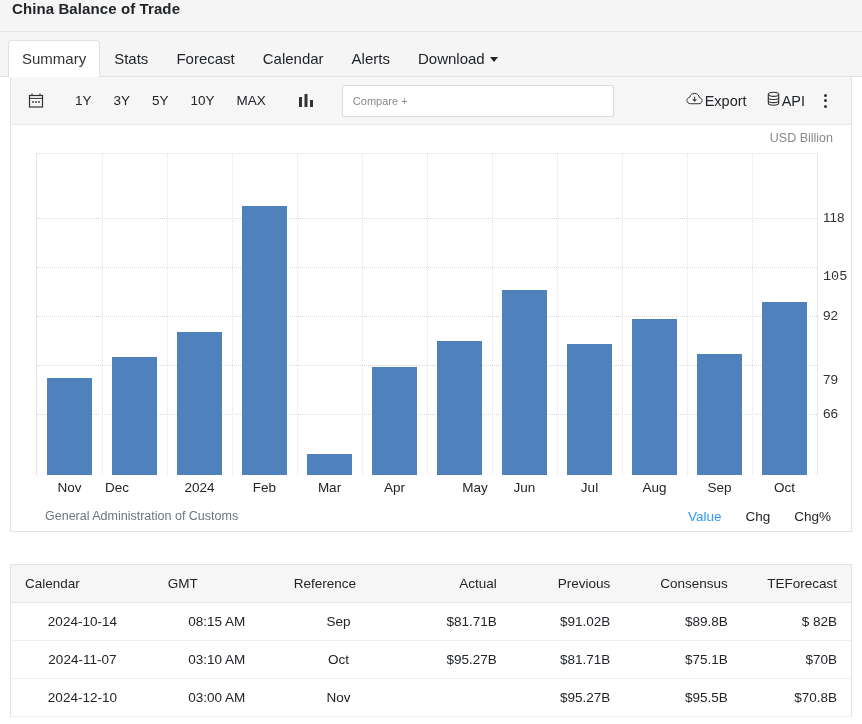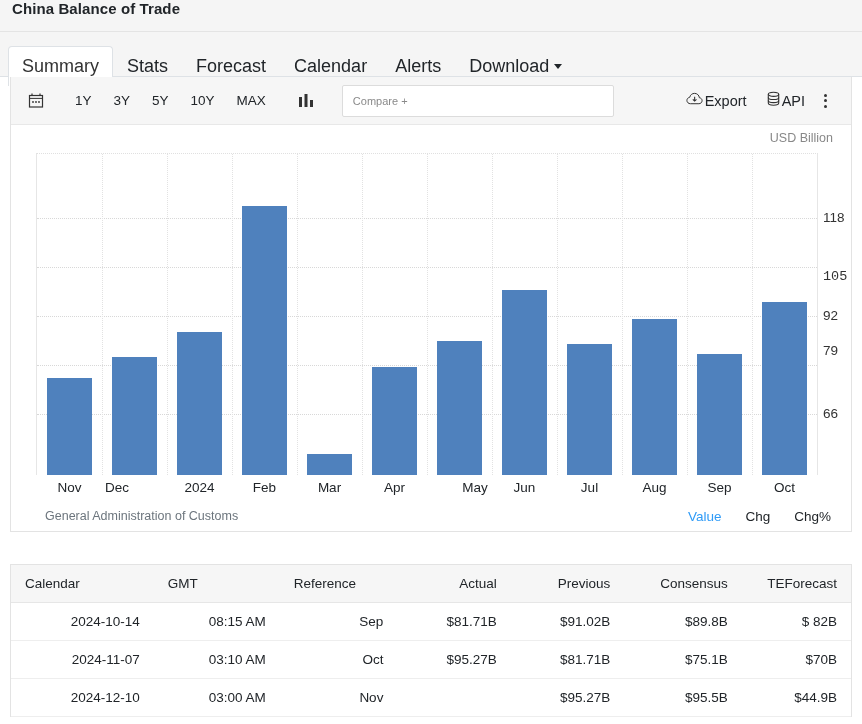--- a/index.html
+++ b/index.html
@@ -33,30 +33,30 @@
   .tabbar {
     height: 45px;
     background: #f5f5f5;
     display: flex;
     align-items: flex-end;
     padding-left: 8px;
     border-bottom: 1px solid #dee2e6;
     position: relative;
   }
   .tab {
-    font-size: 18px;
+    font-size: 15px;
     color: #212529;
     padding: 10px 13px 11px 13px;
     line-height: 1;
     cursor: pointer;
     border: 1px solid transparent;
     border-bottom: none;
     background: transparent;
     position: relative;
-    top: 10px;
+    top: 1px;
     white-space: nowrap;
   }
   .tab.active {
     background: #ffffff;
     border-color: #dee2e6;
     border-top-left-radius: 4px;
     border-top-right-radius: 4px;
     color: #333;
   }
   .tab .caret {
@@ -233,21 +233,21 @@
   }
   thead th.left { text-align: left; }
   tbody td {
     font-size: 13.5px;
     color: #212529;
     padding: 11px 14px;
     text-align: right;
     border-bottom: 1px solid #eeeeee;
     white-space: nowrap;
   }
-  tbody td.left { text-align: right; }
+  tbody td.left { text-align: center; }
   col.c-calendar { width: 17%; }
   col.c-gmt      { width: 15%; }
   col.c-ref      { width: 14%; }
   col.c-actual   { width: 13.5%; }
   col.c-prev     { width: 13.5%; }
   col.c-cons     { width: 14%; }
   col.c-tef      { width: 13%; }
 </style>
 </head>
 <body>
@@ -362,21 +362,21 @@
         <div class="bar" title="Apr: 78.2" style="left: 334.75px; width: 45.5px; height: 108.336px; background: rgb(79, 129, 189);"></div>
         <div class="bar" title="May: 85.1" style="left: 399.75px; width: 45.5px; height: 134.292px; background: rgb(79, 129, 189);"></div>
         <div class="bar" title="Jun: 98.6" style="left: 464.75px; width: 45.5px; height: 185.075px; background: rgb(79, 129, 189);"></div>
         <div class="bar" title="Jul: 84.2" style="left: 529.75px; width: 45.5px; height: 130.907px; background: rgb(79, 129, 189);"></div>
         <div class="bar" title="Aug: 91" style="left: 594.75px; width: 45.5px; height: 156.486px; background: rgb(79, 129, 189);"></div>
         <div class="bar" title="Sep: 81.7" style="left: 659.75px; width: 45.5px; height: 121.502px; background: rgb(79, 129, 189);"></div>
         <div class="bar" title="Oct: 95.3" style="left: 724.75px; width: 45.5px; height: 172.661px; background: rgb(79, 129, 189);"></div>
       </div>
     <div id="ylabels">
         <div class="ylabel" style="top: 287.556px;">66</div>
-        <div class="ylabel" style="top: 225px;">79</div>
+        <div class="ylabel" style="top: 254px;">79</div>
         <div class="ylabel" style="top: 189.752px;">92</div>
         <div class="ylabel" style="top: 151px; font-family: Liberation Mono, monospace;">105</div>
         <div class="ylabel" style="top: 91.9486px;">118</div>
       </div>
     <div class="xlabels" id="xlabels">
         <div class="xlabel" style="left: 32.5px;">Nov</div>
         <div class="xlabel" style="left: 80px;">Dec</div>
         <div class="xlabel" style="left: 162.5px;">2024</div>
         <div class="xlabel" style="left: 227.5px;">Feb</div>
         <div class="xlabel" style="left: 292.5px;">Mar</div>
@@ -441,17 +441,17 @@
           <td>$75.1B</td>
           <td>$70B</td>
         </tr>
         <tr>
           <td class="left">2024-12-10</td>
           <td class="left">03:00 AM</td>
           <td class="left">Nov</td>
           <td></td>
           <td>$95.27B</td>
           <td>$95.5B</td>
-          <td>$44.9B</td>
+          <td>$70.8B</td>
         </tr>
       </tbody>
   </table>
 </div>
 
 </body></html>

